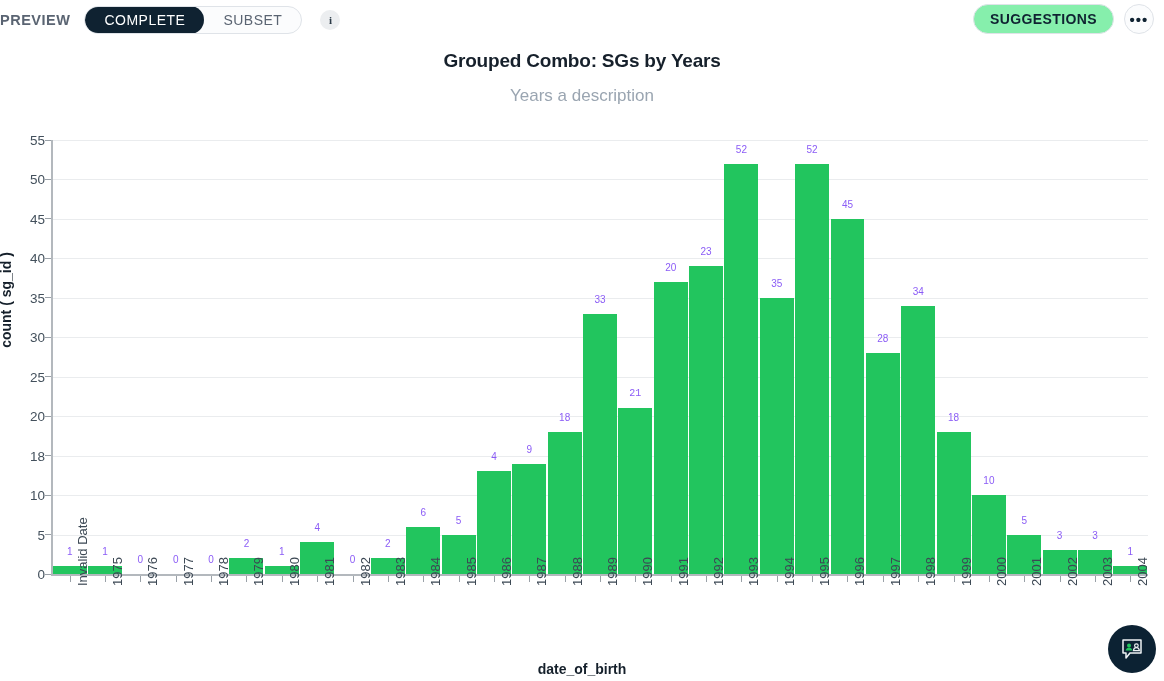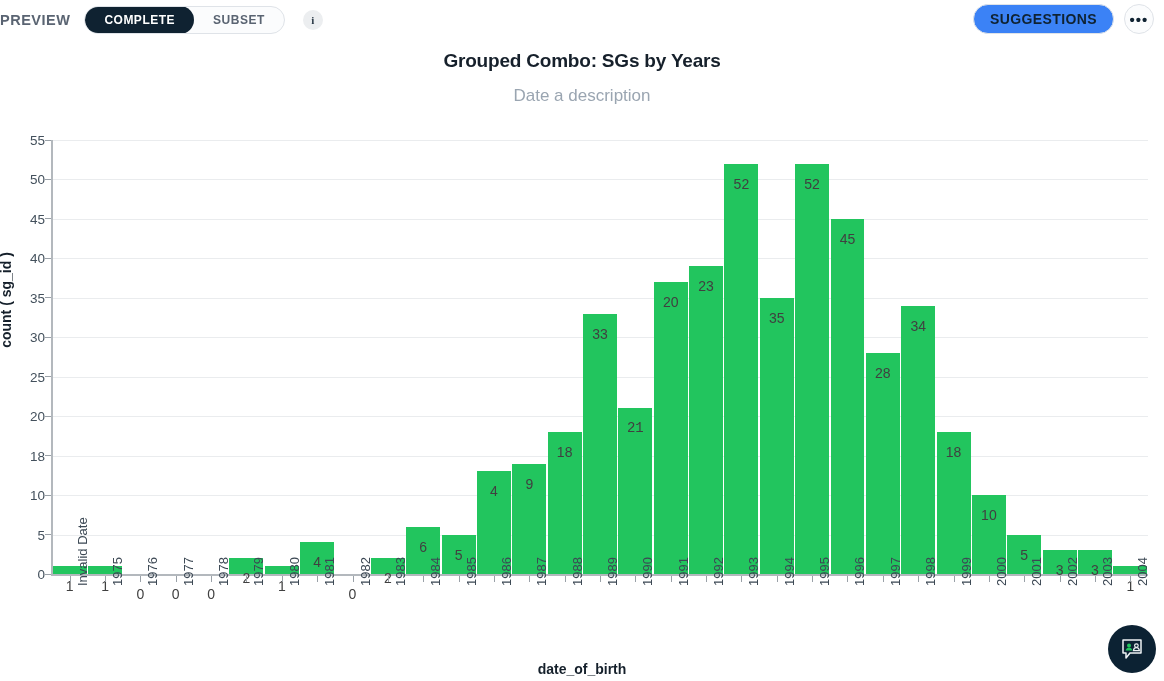--- a/index.html
+++ b/index.html
@@ -46,22 +46,22 @@
     border: 1px solid #dfe3e8;
     border-radius: 14px;
     background: #fbfcfd;
     overflow: hidden;
   }
   .seg-item {
     height: 28px;
     display: flex;
     align-items: center;
     padding: 0 19px;
-    font-size: 12px;
-    font-weight: 700;
+    font-size: 14px;
+    font-weight: 400;
     letter-spacing: 0.5px;
     color: #5a6472;
     cursor: pointer;
     border-radius: 14px;
   }
   .seg-item.active {
     background: #0f2231;
     color: #ffffff;
   }
   .info-circle {
@@ -84,21 +84,21 @@
     top: 4px;
     display: flex;
     align-items: center;
     gap: 10px;
   }
   .suggestions-btn {
     height: 30px;
     padding: 0 16px;
     border: 1px solid #dfe3e8;
     border-radius: 15px;
-    background: #3b82f6;
+    background: #86efac;
     display: flex;
     align-items: center;
     font-size: 14px;
     font-weight: 700;
     letter-spacing: 0.4px;
     color: #0f2231;
     cursor: pointer;
   }
   .kebab-btn {
     width: 30px; height: 30px;
@@ -196,25 +196,24 @@
     width: 1px;
     height: 6px;
     background: #9aa1a8;
   }
   .bar {
     position: absolute;
     background: #22c55e;
   }
   .bar-value {
     position: absolute;
-    font-size: 14px;
-    color: #404040;
+    font-size: 10px;
+    color: #8b5cf6;
     text-align: center;
     transform: translateX(-50%);
-    margin-top: 32px;
   }
   .xtick-label {
     position: absolute;
     font-size: 13px;
     color: #3c4854;
     white-space: nowrap;
     transform-origin: left top;
     transform: rotate(-90deg);
   }
   .xlabel {
@@ -260,21 +259,21 @@
 
     <div class="topbar-right">
       <div class="suggestions-btn">SUGGESTIONS</div>
       <div class="kebab-btn">
         <span class="dots">•••</span>
       </div>
     </div>
   </div>
 
   <div class="chart-title">Grouped Combo: SGs by Years</div>
-  <div class="chart-subtitle">Date a description</div>
+  <div class="chart-subtitle">Years a description</div>
 
   <div class="chart-wrap" id="chart-wrap">
     <div class="ylabel">count ( sg_id )</div>
     <div class="ytick-holder" id="ytick-holder">
         <div class="ytick" style="top: 574px;">0</div>
         <div style="position: absolute; left: 45px; top: 573.5px; width: 6px; height: 1px; background: rgb(154, 161, 168);"></div>
         <div class="ytick" style="top: 534.545px;">5</div>
         <div style="position: absolute; left: 45px; top: 534.045px; width: 6px; height: 1px; background: rgb(154, 161, 168);"></div>
         <div class="ytick" style="top: 495.091px;">10</div>
         <div style="position: absolute; left: 45px; top: 494.591px; width: 6px; height: 1px; background: rgb(154, 161, 168);"></div>

